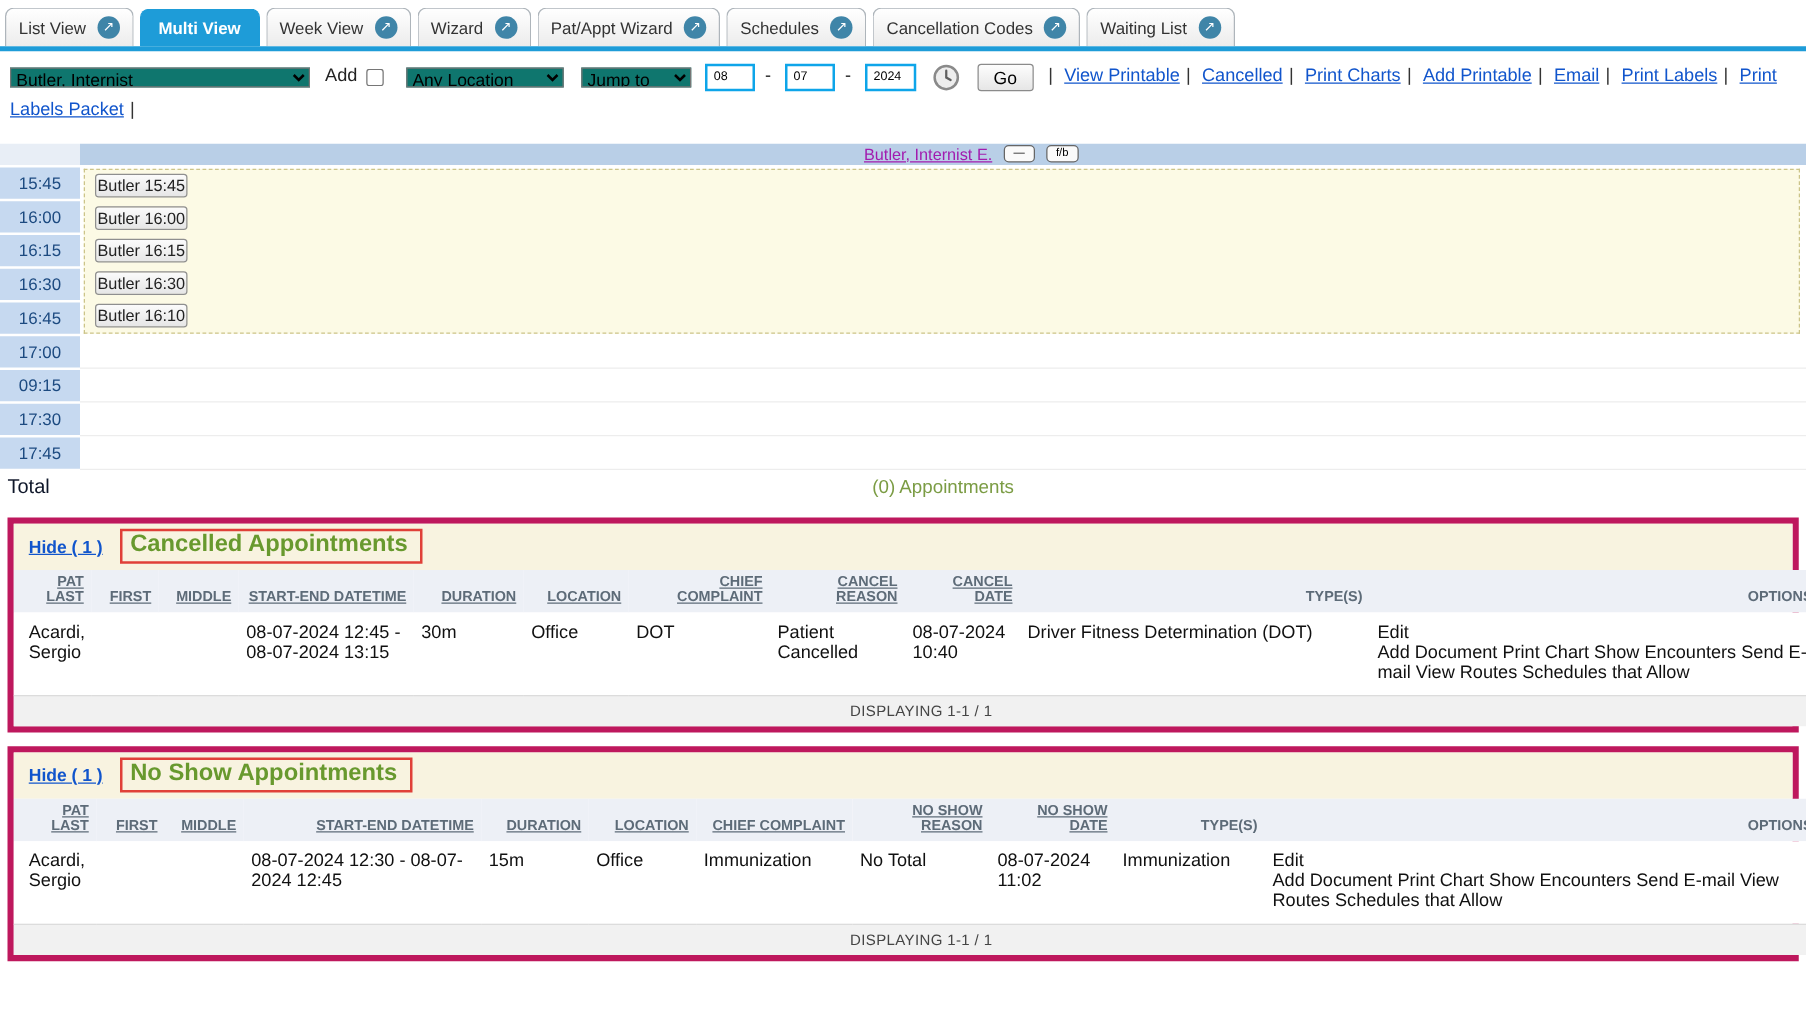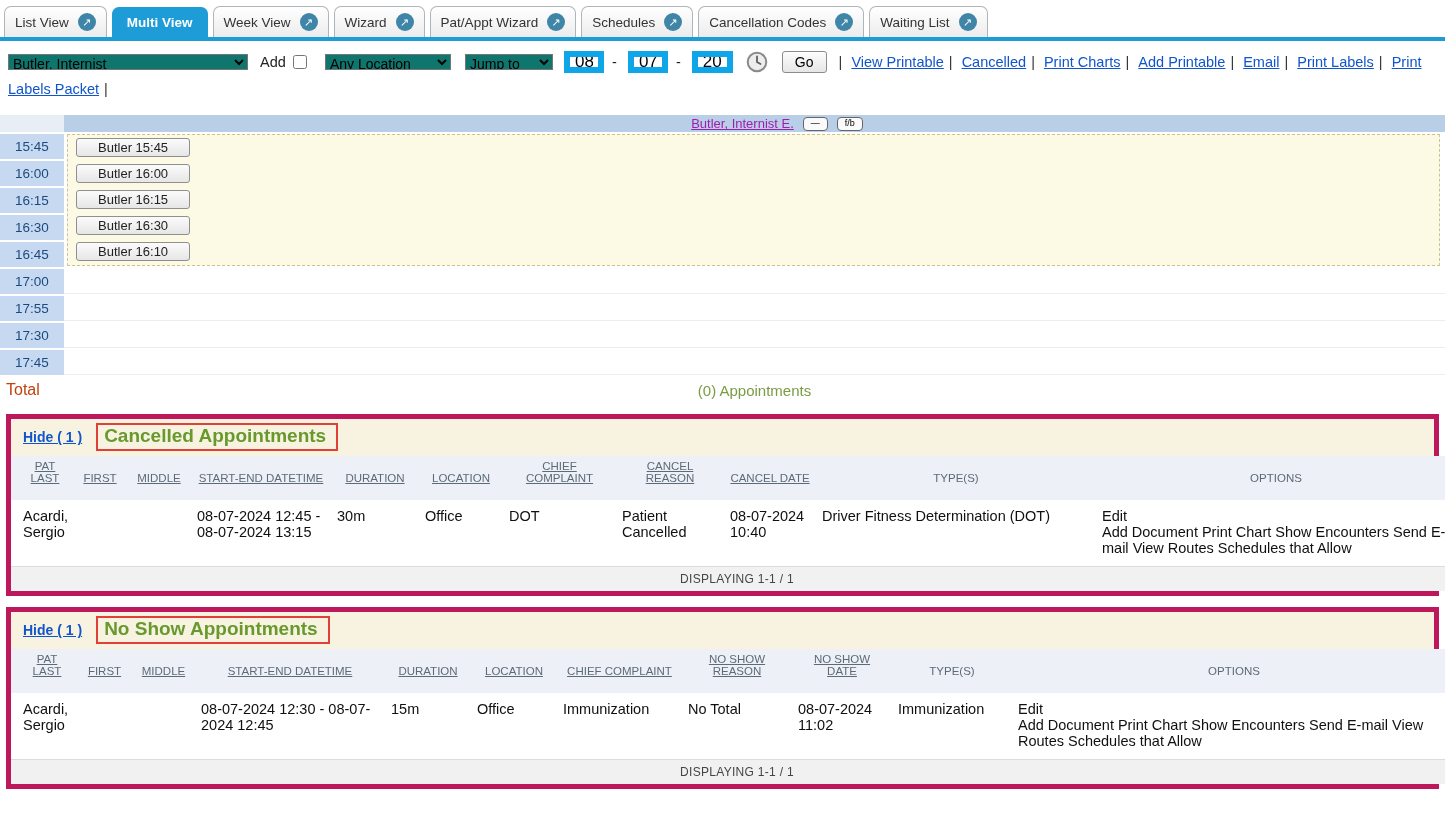--- a/index.html
+++ b/index.html
@@ -18,63 +18,63 @@
 
   
   .toolbar { padding:7px 8px 3px 8px; font-size:14.5px; line-height:27px; }
   .toolbar > * { vertical-align:middle; }
   select.sel { height:16px; font-size:14px; border:1px solid #767676; background:#0f766e; }
   .sel-provider { width:240px; }
   .sel-loc { width:126px; margin-left:14px; }
   .sel-jump { width:88px; margin-left:10px; }
   .lbl { margin-left:8px; }
   input.chk { width:14px; height:14px; margin-left:3px; vertical-align:middle; }
-  .date-in { width:40px; height:22px; border:6px solid #0ea5e9; font-size:17px; padding:0 5px; margin-left:7px; }
+  .date-in { width:40px; height:22px; border:2px solid #0ea5e9; font-size:10px; padding:0 5px; margin-left:7px; }
   .date-in.year { width:41px; }
   .dash { margin-left:4px; }
   .clock { display:inline-flex; width:22px; height:22px; margin-left:9px; cursor:pointer; }
   .go-btn { margin-left:10px; font-size:14px; padding:2px 12px; border:1px solid #8b8b8b;
     border-radius:3px; background:linear-gradient(#fdfdfd,#e6e6e6); cursor:pointer; }
   .links { margin-left:8px; }
   .tlink { color:#1155cc; text-decoration:underline; margin:0 5px; cursor:pointer; }
   .sep { color:#333; }
 
   
   .schedule { margin-top:9px; }
   .sched-header { display:flex; height:17px; }
   .corner { width:64px; background:#e8eef6; }
   .sched-bar { flex:1; background:#b9cfe7; display:flex; align-items:center; justify-content:center;
     gap:9px; font-size:13px; }
   .sched-bar a { color:#a21caf; text-decoration:underline; cursor:pointer;padding-left:45px; }
   .mini-btn { font-size:9px; line-height:1.1; padding:1px 7px; border:1px solid #666;
     border-radius:4px; background:#fafafa; cursor:pointer; }
-  .sched-body { display:flex; }
+  .sched-body { display:flex;align-items:center; }
   .time-col { width:64px; padding-top:2px; }
   .time-cell { height:25px; margin-bottom:2px; background:#c6d9f0; color:#1c4a80;
     font-size:13.5px; display:flex; align-items:center; justify-content:center; }
   .main-col { flex:1; padding-top:2px; }
   .avail-block { margin:0 5px 1px 3px; background:#fcfae5; border:1px dashed #ccc489; }
   .slot-row { height:26px; padding:3px 0 0 8px; }
-  .slot-btn { font-size:13px; padding:1px 21px; border:1px solid #8f8f8f; border-radius:3px;
+  .slot-btn { font-size:13px; padding:1px 1px; border:1px solid #8f8f8f; border-radius:3px;
     background:linear-gradient(#fbfbfb,#e6e6e6); color:#222; cursor:pointer; }
   .empty-row { height:27px; border-bottom:1px solid #ededed; }
   .total-row { display:flex; align-items:center; height:26px; }
-  .total-label { width:64px; padding-left:6px; font-size:16px; color:#c2410c; }
+  .total-label { width:64px; padding-left:6px; font-size:16px; color:#0f172a; }
   .total-value { flex:1; text-align:center; font-size:15px; color:#7b9c44; }
 
   
   .section { margin:11px 6px 0 6px; border:5px solid #be185d; }
   .section-head { background:#f8f3e0; padding:4px 12px 5px; display:flex; align-items:center; gap:14px; }
   .hide-link { color:#1155cc; font-weight:bold; text-decoration:underline; font-size:14px; cursor:pointer; }
   .sec-title { border:2px solid #e04038; padding:0 10px 2px 6px; color:#68992e;
     font-weight:bold; font-size:19px; }
   table.appt { width:100%; border-collapse:collapse; table-layout:fixed; }
   table.appt thead tr { background:#edf0f6; }
-  table.appt th { font-weight:normal; text-align:center; vertical-align:bottom; color:#5d6b78;
-    font-size:11.5px; padding:4px 6px 16px; }
+  table.appt th { font-weight:bold; text-align:right; vertical-align:bottom; color:#5d6b78;
+    font-size:11.5px; padding:4px 6px 6px; }
   .th-sort { text-decoration:underline; color:#5d6b78; cursor:pointer; }
   .th-plain { color:#5d6b78; }
   table.appt td { vertical-align:top; font-size:14.5px; color:#101010; padding:8px 6px 10px; background:#fff; }
   table.appt th:first-child, table.appt td:first-child { padding-left:12px; }
   tr.disp td { background:#f1f1f1; text-align:center; color:#454545; font-size:12px;
     padding:5px; border-top:1px solid #dcdcdc; letter-spacing:.3px; }
   .opt-link { color:#101010; text-decoration:none; cursor:pointer; }
 </style>
 </head>
 <body>
@@ -158,21 +158,21 @@
     </div>
   </div>
   <div class="sched-body">
     <div class="time-col">
       <div class="time-cell">15:45</div>
       <div class="time-cell">16:00</div>
       <div class="time-cell">16:15</div>
       <div class="time-cell">16:30</div>
       <div class="time-cell">16:45</div>
       <div class="time-cell">17:00</div>
-      <div class="time-cell">17:55</div>
+      <div class="time-cell">09:15</div>
       <div class="time-cell">17:30</div>
       <div class="time-cell">17:45</div>
     </div>
     <div class="main-col">
       <div class="avail-block">
         <div class="slot-row">
           <button class="slot-btn">Butler 15:45</button>
         </div>
         <div class="slot-row">
           <button class="slot-btn">Butler 16:00</button>

